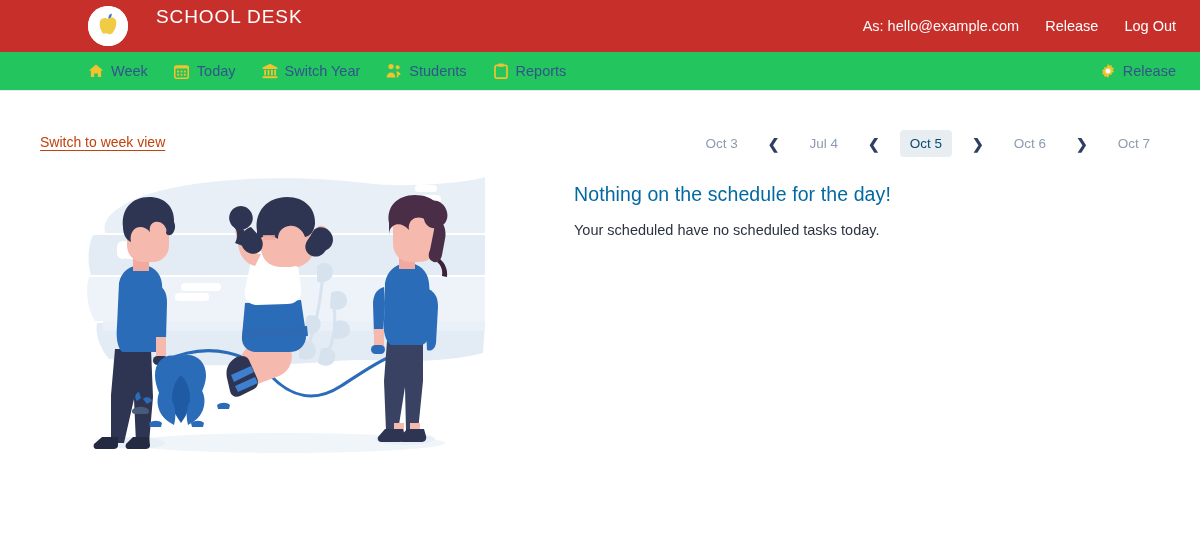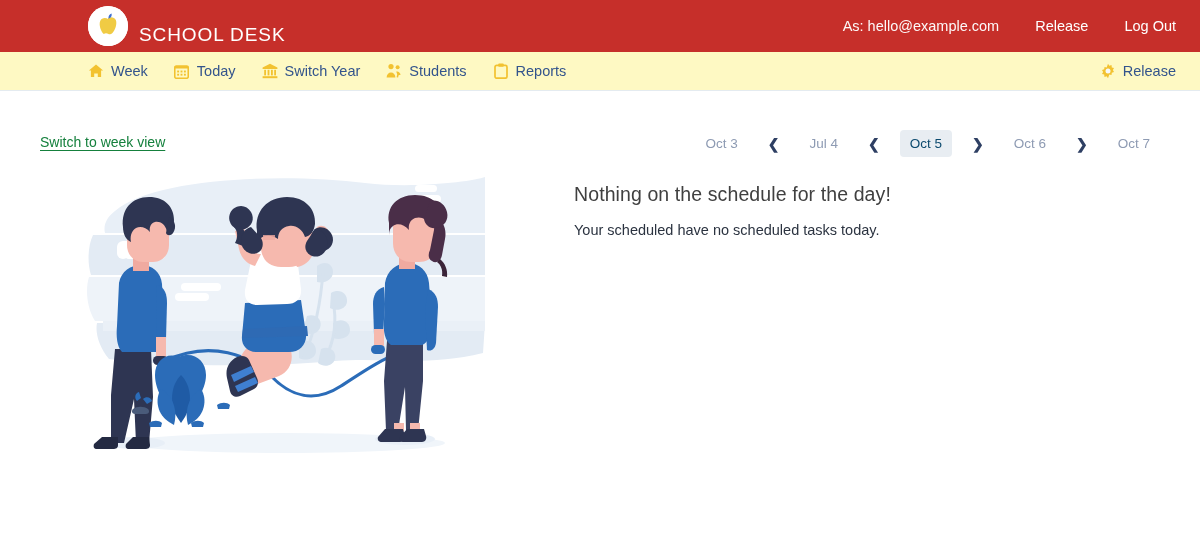--- a/index.html
+++ b/index.html
@@ -15,22 +15,22 @@
   .header {
     height: 52px;
     background: #c62f2a;
     display: flex;
     align-items: center;
     justify-content: space-between;
     padding: 0 24px 0 88px;
   }
   .brand {
     display: flex;
-    align-items: flex-end;
-    gap: 11px;
+    align-items: flex-start;
+    gap: 28px;
     text-decoration: none;
   }
   .brand-logo {
     width: 40px;
     height: 40px;
     border-radius: 50%;
     background: #ffffff;
     position: relative;
     flex: 0 0 auto;
     display: block;
@@ -38,34 +38,34 @@
   .brand-name {
     color: #ffffff;
     font-size: 19px;
     letter-spacing: 0.9px;
     font-weight: 400;
     white-space: nowrap;
   }
   .header-right {
     display: flex;
     align-items: center;
-    gap: 36px;
+    gap: 26px;
   }
   .header-right a, .header-right span {
     color: #ffffff;
     font-size: 14.5px;
     text-decoration: none;
     white-space: nowrap;
   }
   .header-user { opacity: 0.97; }
 
   
   .navbar {
     height: 39px;
-    background: #fef9c3;
+    background: #22c55e;
     border-bottom: 1px solid #e4ebf0;
     display: flex;
     align-items: center;
     justify-content: space-between;
     padding: 0 24px 0 88px;
   }
   .nav-group { display: flex; align-items: center; }
   .nav-item {
     display: flex;
     align-items: center;
@@ -101,21 +101,21 @@
     font-size: 25px;
     color: #2e3f63;
     font-weight: 400;
     letter-spacing: 0.1px;
     line-height: 1.25;
   }
   .week-link {
     display: inline-block;
     margin-top: 11px;
     font-size: 14px;
-    color: #15803d;
+    color: #c2410c;
     text-decoration: underline;
     text-underline-offset: 3px;
   }
 
   
   .datepager {
     display: flex;
     align-items: center;
     gap: 16px;
     margin-top: 7px;
@@ -154,21 +154,21 @@
     padding-left: 45px;
   }
   .illus-col svg { display: block; width: 400px; height: 290px; }
 
   .text-col {
     padding-top: 12px;
     padding-left: 42px;
   }
   .empty-heading {
     font-size: 19.5px;
-    color: #404040;
+    color: #0369a1;
     font-weight: 400;
     letter-spacing: 0.1px;
   }
   .empty-sub {
     margin-top: 16px;
     font-size: 14.5px;
     color: #2b3340;
   }
 </style>
 </head>

